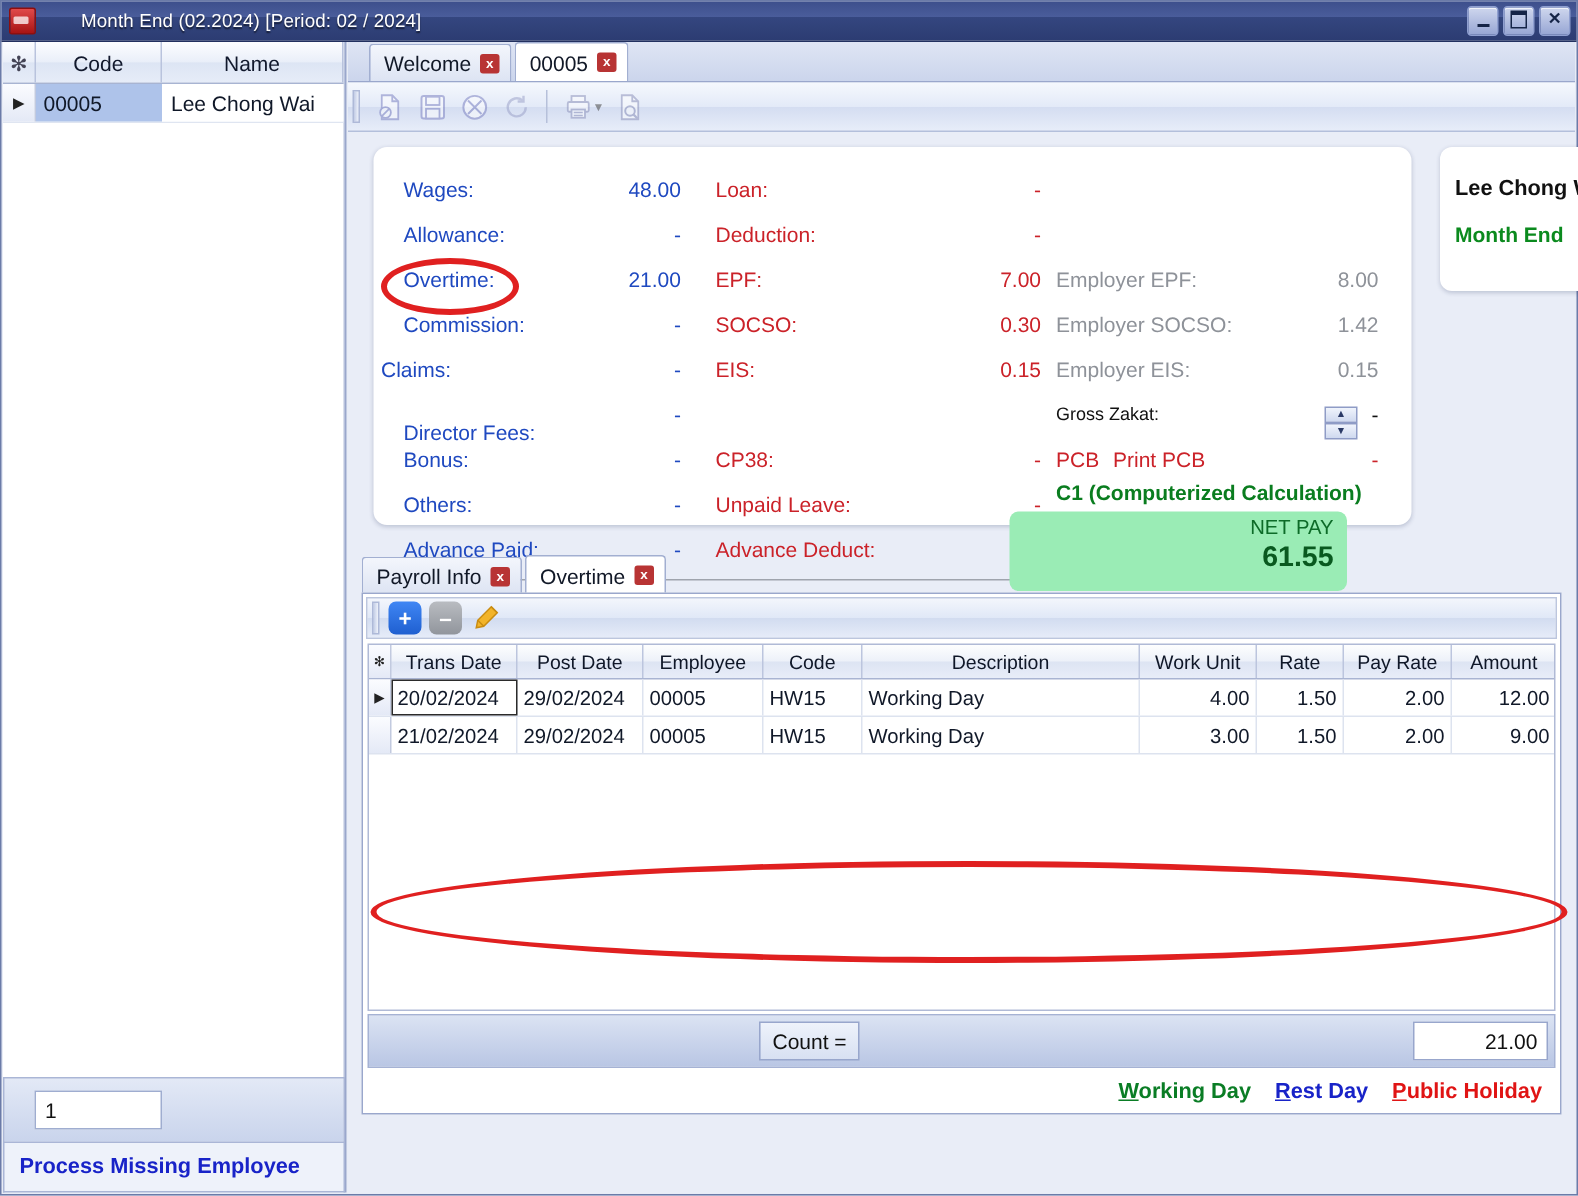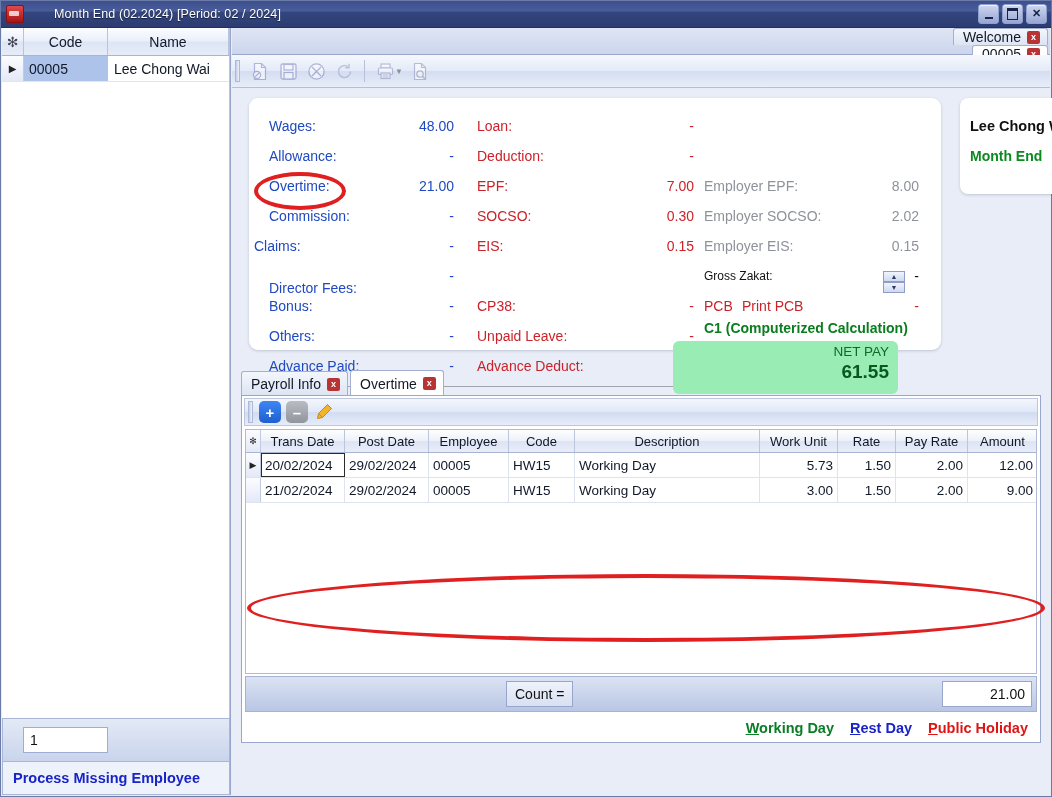--- a/index.html
+++ b/index.html
@@ -99,21 +99,21 @@
   }
   
   #work-area{
     position:absolute;left:231px;top:27px;right:1px;bottom:1px;
     background:#e9edf7;
   }
   #tabstrip{
     position:absolute;left:0;top:0;right:0;height:27px;
     background:linear-gradient(to bottom,#dfe5f4,#cbd5ec);
     border-bottom:1px solid #9aa7cc;
-    display:flex;align-items:flex-end;padding-left:14px;box-sizing:border-box;flex-direction:column;
+    display:flex;align-items:flex-end;padding-left:14px;box-sizing:border-box;
   }
   .tab{
     height:25px;display:flex;align-items:center;gap:6px;padding:0 7px 0 9px;
     border:1px solid #a2afd1;border-bottom:none;
     border-radius:3px 3px 0 0;margin-right:2px;
     font-size:14px;color:#111827;box-sizing:border-box;
   }
   .tab.inactive{background:linear-gradient(to bottom,#f3f6fc,#dde4f3);}
   .tab.active{background:#ffffff;height:26px;}
   .tabx{
@@ -385,21 +385,21 @@
       <div class="prow val-red" style="left:370px;top:197px;width:75px;">-</div>
       <div class="prow val-red" style="left:370px;top:227px;width:75px;">-</div>
       <div class="prow val-red" style="left:370px;top:257px;width:75px;">-</div>
 
       <div class="prow lab-gray" style="left:455px;top:77px;">Employer EPF:</div>
       <div class="prow lab-gray" style="left:455px;top:107px;">Employer SOCSO:</div>
       <div class="prow lab-gray" style="left:455px;top:137px;">Employer EIS:</div>
       <div class="prow lab-dark" style="left:455px;top:167px;">Gross Zakat:</div>
 
       <div class="prow val-gray" style="left:595px;top:77px;width:75px;">8.00</div>
-      <div class="prow val-gray" style="left:595px;top:107px;width:75px;">2.02</div>
+      <div class="prow val-gray" style="left:595px;top:107px;width:75px;">1.42</div>
       <div class="prow val-gray" style="left:595px;top:137px;width:75px;">0.15</div>
       <div class="prow val-dark" style="left:595px;top:167px;width:75px;">-</div>
 
       <div class="prow lab-red" style="left:455px;top:197px;">PCB</div>
       <div class="prow lab-red" style="left:493px;top:197px;cursor:pointer;">Print PCB</div>
       <div class="prow val-red" style="left:595px;top:197px;width:75px;">-</div>
       <div class="prow" style="left:455px;top:219px;color:#0a7d1f;font-weight:bold;font-size:14px;">C1 (Computerized Calculation)</div>
 
       <div class="prow lab-red" style="left:455px;top:257px;">Adjustment</div>
       <div class="prow val-red" style="left:595px;top:257px;width:50px;">-</div>
@@ -468,21 +468,21 @@
           <div class="dg-h w-amt">Amount</div>
         </div>
 
         <div class="dg-row">
           <div class="dg-c dg-ind">▶</div>
           <div class="dg-c w-trans cell-focus">20/02/2024</div>
           <div class="dg-c w-post">29/02/2024</div>
           <div class="dg-c w-emp">00005</div>
           <div class="dg-c w-code">HW15</div>
           <div class="dg-c w-desc">Working Day</div>
-          <div class="dg-c w-wu num">5.73</div>
+          <div class="dg-c w-wu num">4.00</div>
           <div class="dg-c w-rate num">1.50</div>
           <div class="dg-c w-pay num">2.00</div>
           <div class="dg-c w-amt num">12.00</div>
         </div>
 
         <div class="dg-row">
           <div class="dg-c dg-ind"></div>
           <div class="dg-c w-trans">21/02/2024</div>
           <div class="dg-c w-post">29/02/2024</div>
           <div class="dg-c w-emp">00005</div>

